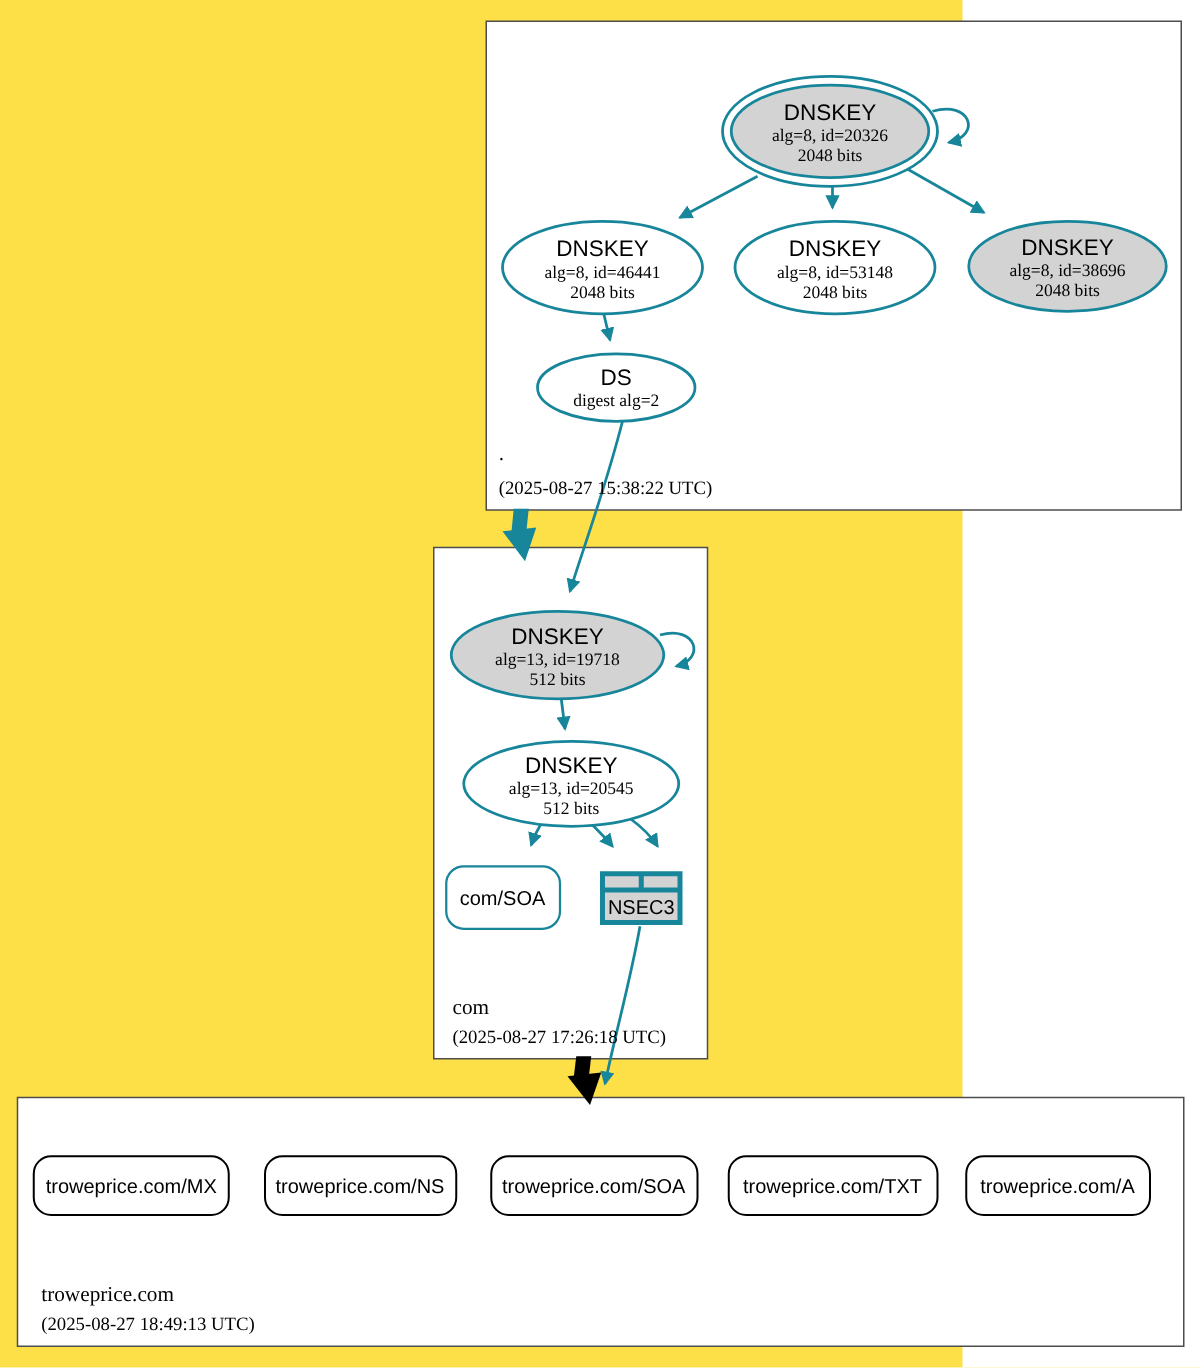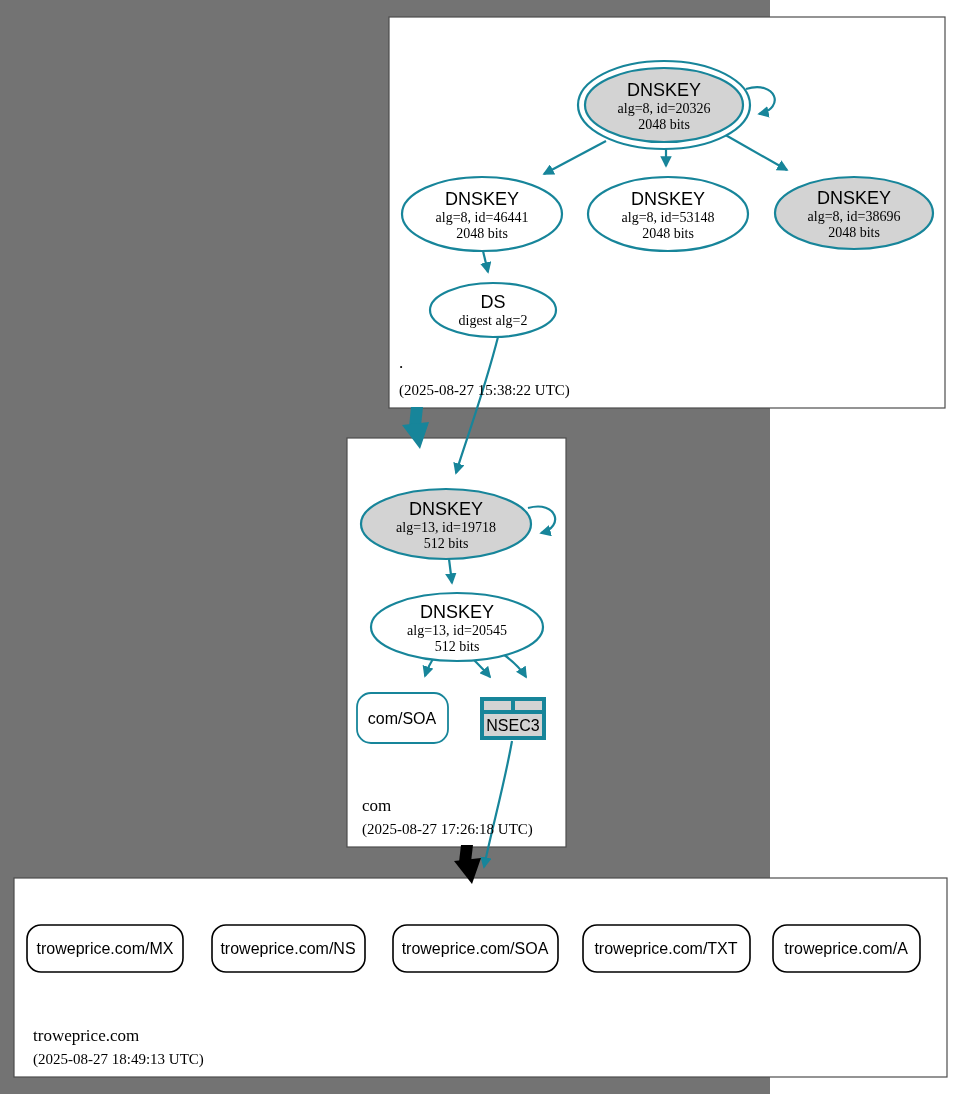--- a/index.html
+++ b/index.html
@@ -1,16 +1,16 @@
 <!DOCTYPE html>
 <html><head>
 <meta charset="utf-8">
 <style>
   html,body { margin:0; padding:0; background:#ffffff; }
-  .canvas { position:relative; width:770px; height:1094px; background:#737373; }
+  .canvas { position:relative; width:770px; height:1094px; background:#fde047; }
   svg { display:block; }
   text { fill:#000000; }
   .cluster      { fill:#ffffff; stroke:#4d4d4d; stroke-width:1.2; }
   .edge         { stroke:#17859a; stroke-width:2.2; fill:none; }
   .node-stroke  { stroke:#17859a; stroke-width:2.2; }
   .fill-gray    { fill:#d3d3d3; }
   .fill-white   { fill:#ffffff; }
   .soa-box      { fill:#ffffff; stroke:#17859a; stroke-width:1.8; }
   .rrset-box    { fill:#ffffff; stroke:#000000; stroke-width:1.6; }
   .nsec3-outer  { fill:#17859a; }

